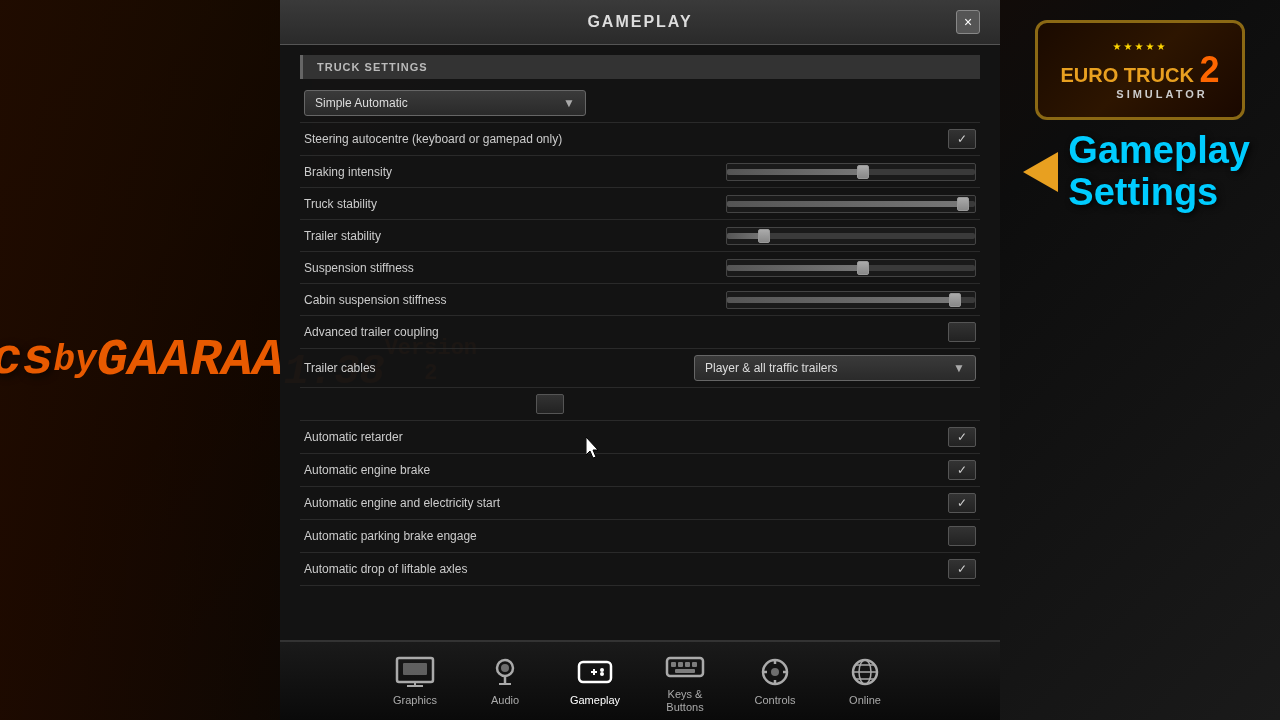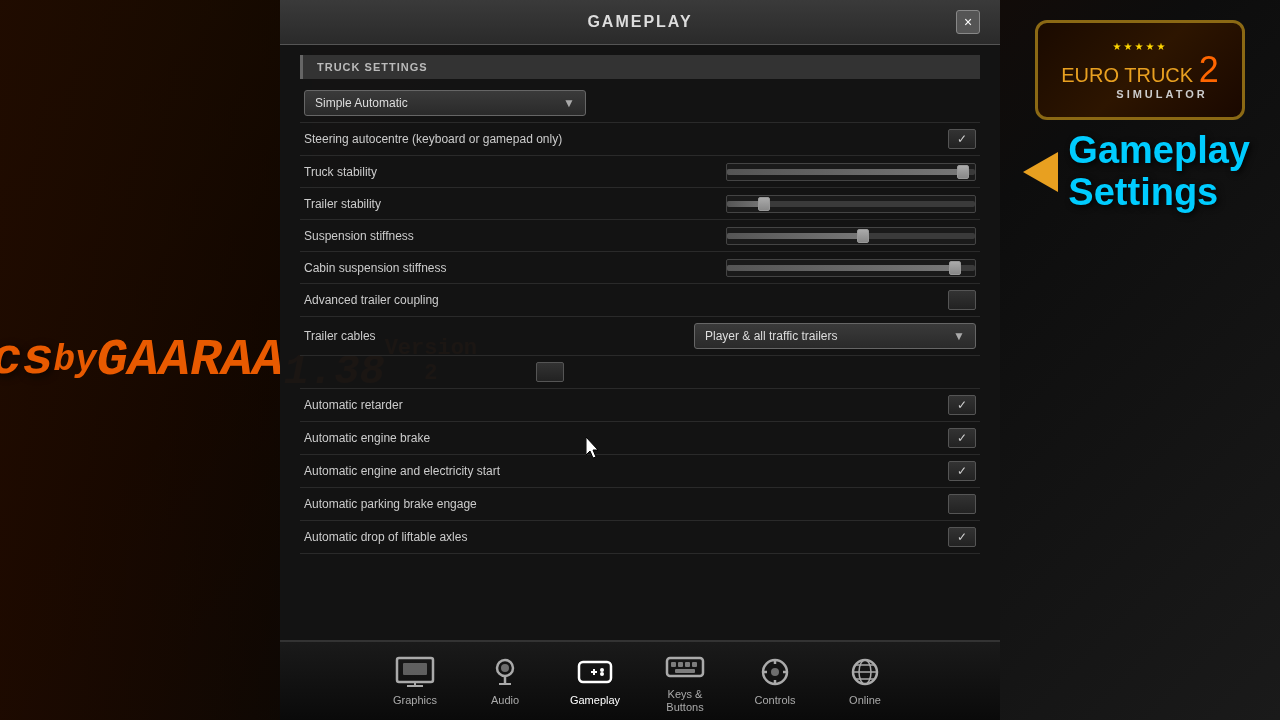--- a/index.html
+++ b/index.html
@@ -105,21 +105,21 @@
     }
 
     .ets2-stars {
       color: #ffd700;
       font-size: 10px;
       letter-spacing: 2px;
     }
 
     .ets2-text {
       font-size: 20px;
-      font-weight: 400;
+      font-weight: 700;
       color: #e8a020;
       line-height: 1;
     }
 
     .ets2-text .two {
       font-size: 36px;
       color: #ff6600;
     }
 
     .ets2-simulator {
@@ -454,20 +454,31 @@
             <div class="dropdown">
               <span>Simple Automatic</span>
               <span class="dropdown-arrow">▼</span>
             </div>
           </div>
         </div>
         <div class="setting-row">
           <div class="setting-label">Steering autocentre (keyboard or gamepad only)</div>
           <div class="setting-control">
             <div class="checkbox checked">✓</div>
+          </div>
+        </div>
+        <div class="setting-row">
+          <div class="setting-label">Braking intensity</div>
+          <div class="setting-control">
+            <div class="slider-container">
+      <div class="slider-track">
+        <div class="slider-fill" style="width:55%"></div>
+      </div>
+      <div class="slider-thumb" style="left:55%"></div>
+    </div>
           </div>
         </div>
         <div class="setting-row">
           <div class="setting-label">Truck stability</div>
           <div class="setting-control">
             <div class="slider-container">
       <div class="slider-track">
         <div class="slider-fill" style="width:95%"></div>
       </div>
       <div class="slider-thumb" style="left:95%"></div>

